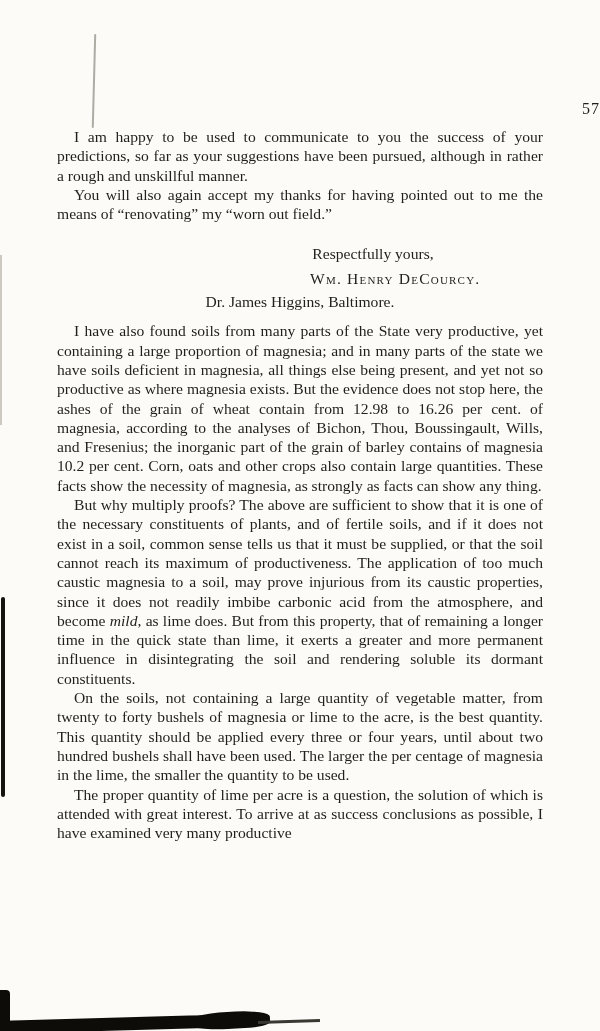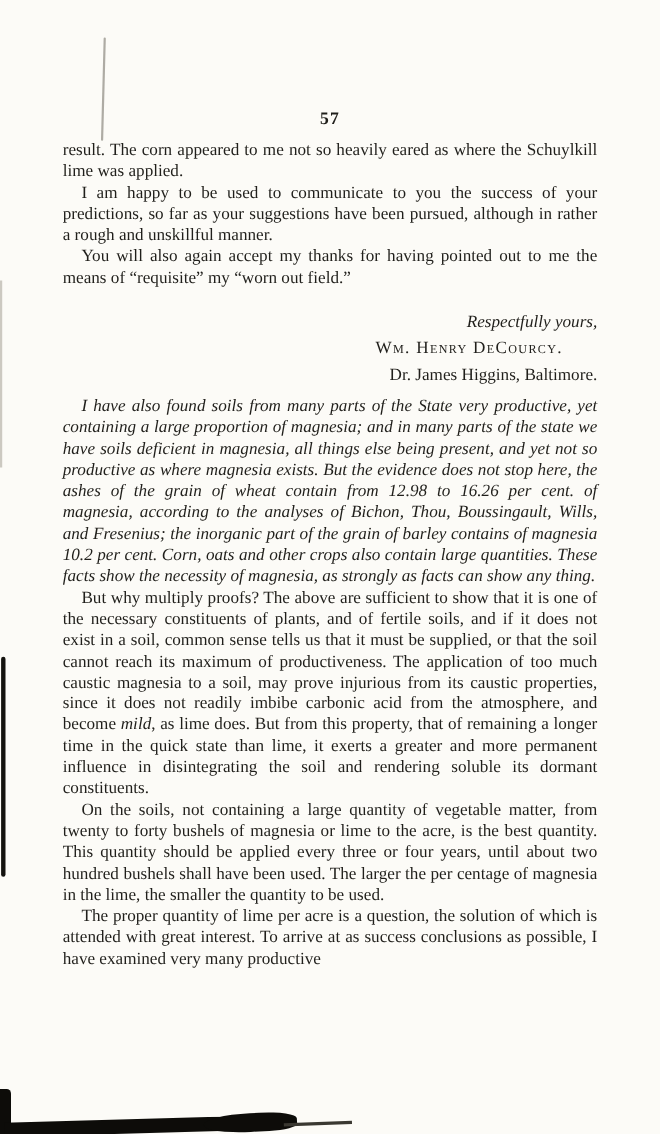--- a/index.html
+++ b/index.html
@@ -14,69 +14,68 @@
     overflow: hidden;
     color: #201f1b;
     font-family: "Liberation Serif", "DejaVu Serif", serif;
   }
 
   .page-number {
     position: absolute;
     top: 100px;
     left: 0;
     right: 0;
-    text-align: center;
-    font-weight: 700;
+    text-align: right;
+    font-weight: 400;
     font-size: 16px;
     letter-spacing: 1px;
   }
 
   .content {
     position: absolute;
     top: 127px;
     left: 57px;
     width: 486px;
     font-size: 15.6px;
     line-height: 19.3px;
     text-align: justify;
   }
   .content p { margin: 0; }
 
   p.indent    { text-indent: 17px; }
   p.first     { text-indent: 0; }
-  p.spaced    { margin-top: 10px; font-style: italic; }
-  p.closing   { margin-top: 21px; margin-left: 146px; text-align: right; text-indent: 0; font-style: italic; }
+  p.spaced    { margin-top: 10px; }
+  p.closing   { margin-top: 21px; margin-left: 146px; text-align: center; text-indent: 0; }
   p.signature {
-    margin-top: 5px; margin-left: 253px; text-align: center; text-indent: 0;
+    margin-top: 5px; margin-left: 253px; text-align: left; text-indent: 0;
     font-variant: small-caps; letter-spacing: 1.2px;
   }
-  p.addressee { margin-top: 4px; text-align: right; text-indent: 0; }
+  p.addressee { margin-top: 4px; text-align: center; text-indent: 0; }
 
   
   .artifact { position: absolute; pointer-events: none; }
   .a-top-squiggle { left: 93px;  top: 34px;   width: 2px;   height: 94px;  background: #9a978e; transform: rotate(1.5deg); border-radius: 2px; opacity: .8; }
   .a-left-faint   { left: 0;     top: 255px;  width: 2px;   height: 170px; background: #ccc9c1; }
   .a-left-bar     { left: 1px;   top: 597px;  width: 4px;   height: 200px; background: #14130f; border-radius: 3px; }
   .a-corner-blob  { left: -5px;  top: 990px;  width: 15px;  height: 50px;  background: #0d0c09; border-radius: 4px; }
   .a-bottom-streak{ left: 4px;   top: 1017px; width: 265px; height: 13px;  background: #0d0c09; transform: rotate(-1.6deg); border-radius: 0 60% 40% 0 / 0 100% 100% 0; }
   .a-bottom-blob  { left: 185px; top: 1012px; width: 85px;  height: 17px;  background: #0d0c09; transform: rotate(-3deg); border-radius: 50% 40% 30% 50%; }
   .a-bottom-thin  { left: 258px; top: 1020px; width: 62px;  height: 3px;   background: #3a3831; transform: rotate(-2deg); }
 </style>
 </head>
 <body>
 
 <div class="page">
 
   <div class="page-number">57</div>
 
   <div class="content">
 
-  <p class="first">result. The corn appeared to me not so heavily eared as where the Schuylkill lime was applied.</p>
       <p class="indent">I am happy to be used to communicate to you the success of your predictions, so far as your suggestions have been pursued, although in rather a rough and unskillful manner.</p>
-      <p class="indent">You will also again accept my thanks for having pointed out to me the means of “requisite” my “worn out field.”</p>
+      <p class="indent">You will also again accept my thanks for having pointed out to me the means of “renovating” my “worn out field.”</p>
       <p class="closing">Respectfully yours,</p>
       <p class="signature">Wm. Henry DeCourcy.</p>
       <p class="addressee">Dr. James Higgins, Baltimore.</p>
       <p class="indent spaced">I have also found soils from many parts of the State very productive, yet containing a large proportion of magnesia; and in many parts of the state we have soils deficient in magnesia, all things else being present, and yet not so productive as where magnesia exists. But the evidence does not stop here, the ashes of the grain of wheat contain from 12.98 to 16.26 per cent. of magnesia, according to the analyses of Bichon, Thou, Boussingault, Wills, and Fresenius; the inorganic part of the grain of barley contains of magnesia 10.2 per cent. Corn, oats and other crops also contain large quantities. These facts show the necessity of magnesia, as strongly as facts can show any thing.</p>
       <p class="indent">But why multiply proofs? The above are sufficient to show that it is one of the necessary constituents of plants, and of fertile soils, and if it does not exist in a soil, common sense tells us that it must be supplied, or that the soil cannot reach its maximum of productiveness. The application of too much caustic magnesia to a soil, may prove injurious from its caustic properties, since it does not readily imbibe carbonic acid from the atmosphere, and become <i>mild</i>, as lime does. But from this property, that of remaining a longer time in the quick state than lime, it exerts a greater and more permanent influence in disintegrating the soil and rendering soluble its dormant constituents.</p>
       <p class="indent">On the soils, not containing a large quantity of vegetable matter, from twenty to forty bushels of magnesia or lime to the acre, is the best quantity. This quantity should be applied every three or four years, until about two hundred bushels shall have been used. The larger the per centage of magnesia in the lime, the smaller the quantity to be used.</p>
       <p class="indent">The proper quantity of lime per acre is a question, the solution of which is attended with great interest. To arrive at as success conclusions as possible, I have examined very many productive</p>
     </div>
 
   <div class="artifact a-top-squiggle"></div>

